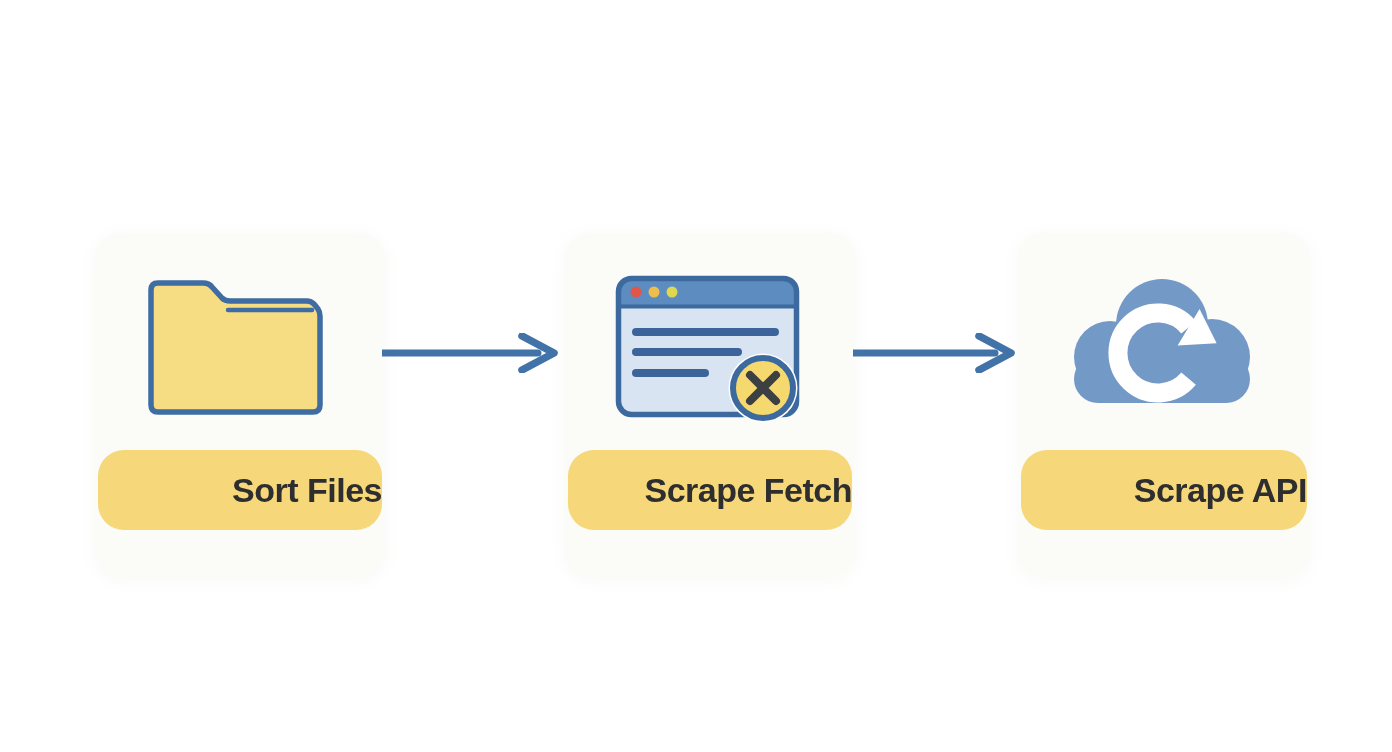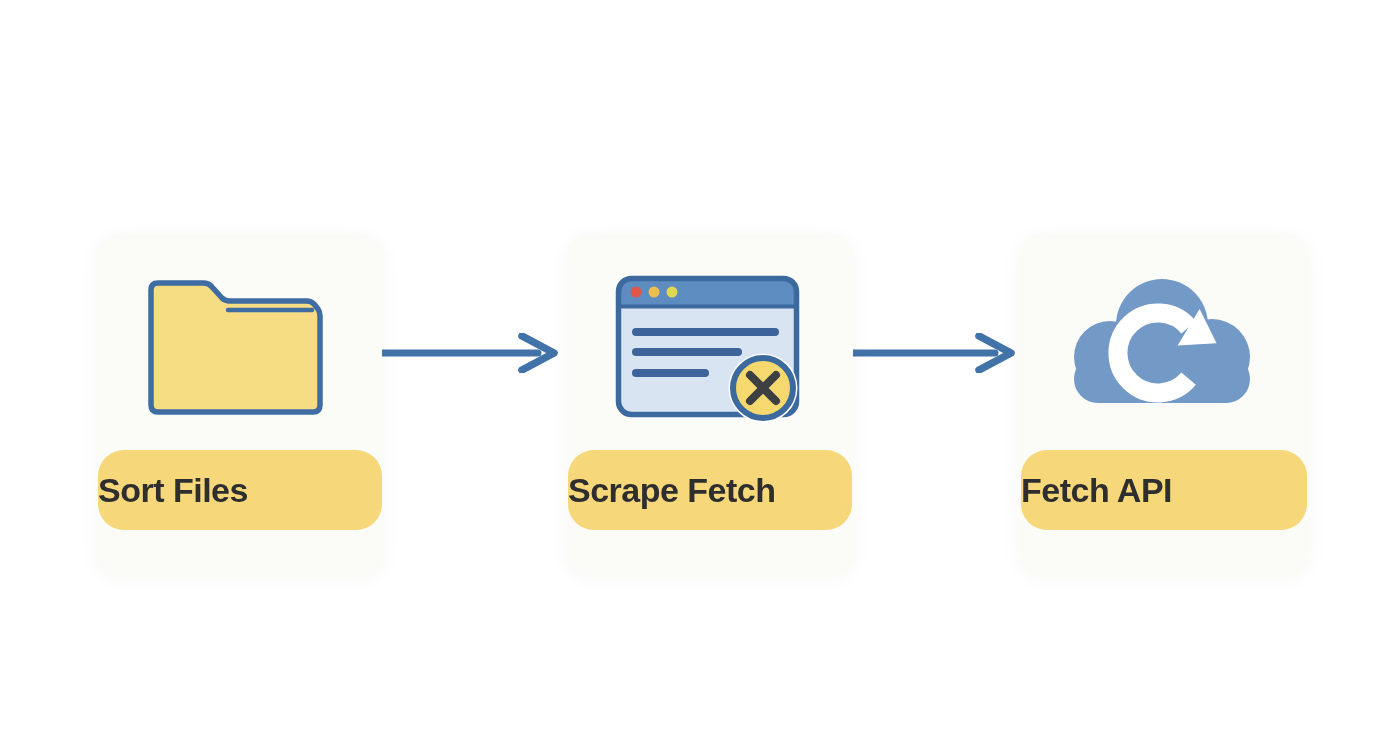--- a/index.html
+++ b/index.html
@@ -5,21 +5,21 @@
   html,body{margin:0;padding:0;background:#ffffff;}
   .canvas{position:relative;width:1392px;height:752px;background:#ffffff;overflow:hidden;
           font-family:"Liberation Sans",sans-serif;}
   .step-card{position:absolute;top:233px;width:290px;height:345px;border-radius:26px;
              background:#fbfbf8;box-shadow:0 2px 16px rgba(150,150,140,0.07);}
   .step-card.c1{left:95px;}
   .step-card.c2{left:565px;}
   .step-card.c3{left:1018px;width:292px;}
   .icon-wrap{position:absolute;}
   .pill{position:absolute;left:3px;right:3px;bottom:48px;height:80px;border-radius:26px;
-        background:#f6d87b;display:flex;align-items:center;justify-content:flex-start;}
+        background:#f6d87b;display:flex;align-items:center;justify-content:flex-end;}
   .pill span{font-size:34px;font-weight:bold;letter-spacing:-0.5px;color:#2e2e2e;}
   .arrow{position:absolute;top:333px;height:40px;}
   .arrow.a1{left:382px;width:182px;}
   .arrow.a2{left:853px;width:168px;}
   svg{display:block;}
 </style>
 </head>
 <body>
 
 <div class="canvas">
@@ -80,17 +80,17 @@
           <circle cx="50" cy="82" r="36"></circle>
           <circle cx="102" cy="50" r="46"></circle>
           <circle cx="152" cy="82" r="38"></circle>
           <rect x="14" y="80" width="176" height="48" rx="24"></rect>
         </g>
         <path d="M 128.6 103.7 A 40 40 0 1 1 128.6 52.3" fill="none" stroke="#ffffff" stroke-width="19"></path>
         <polygon points="117.6,70.6 139.6,34 156.6,68.3" fill="#ffffff"></polygon>
       </svg>
     </div>
     <div class="pill">
-      <span>Fetch API</span>
+      <span>Scrape API</span>
     </div>
   </div>
 
 </div>
 
 </body></html>

